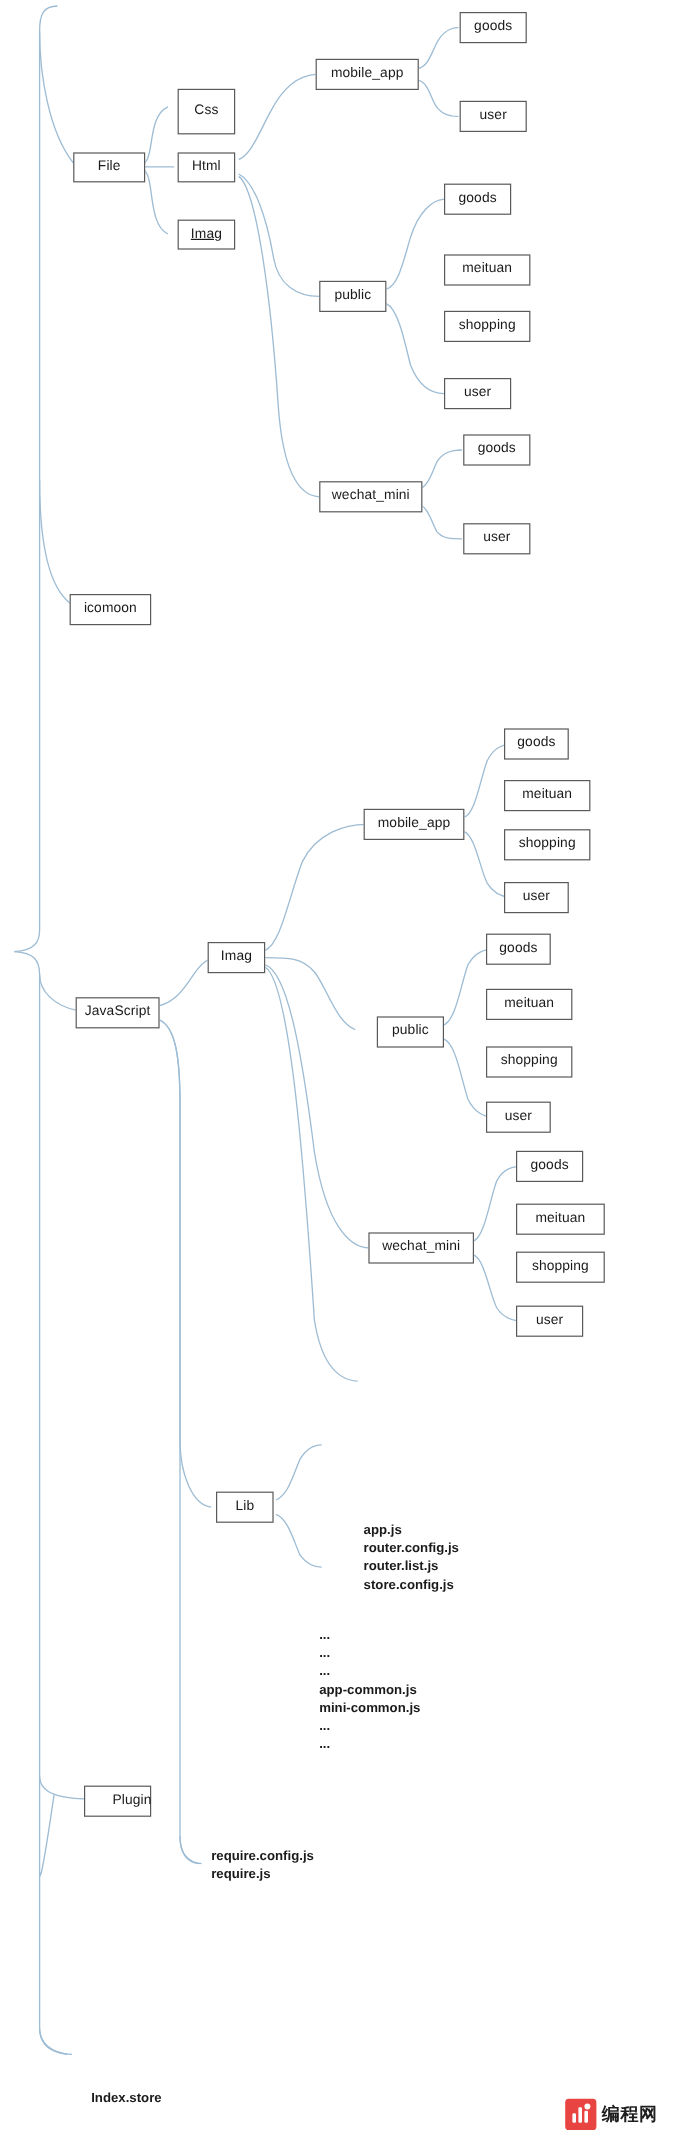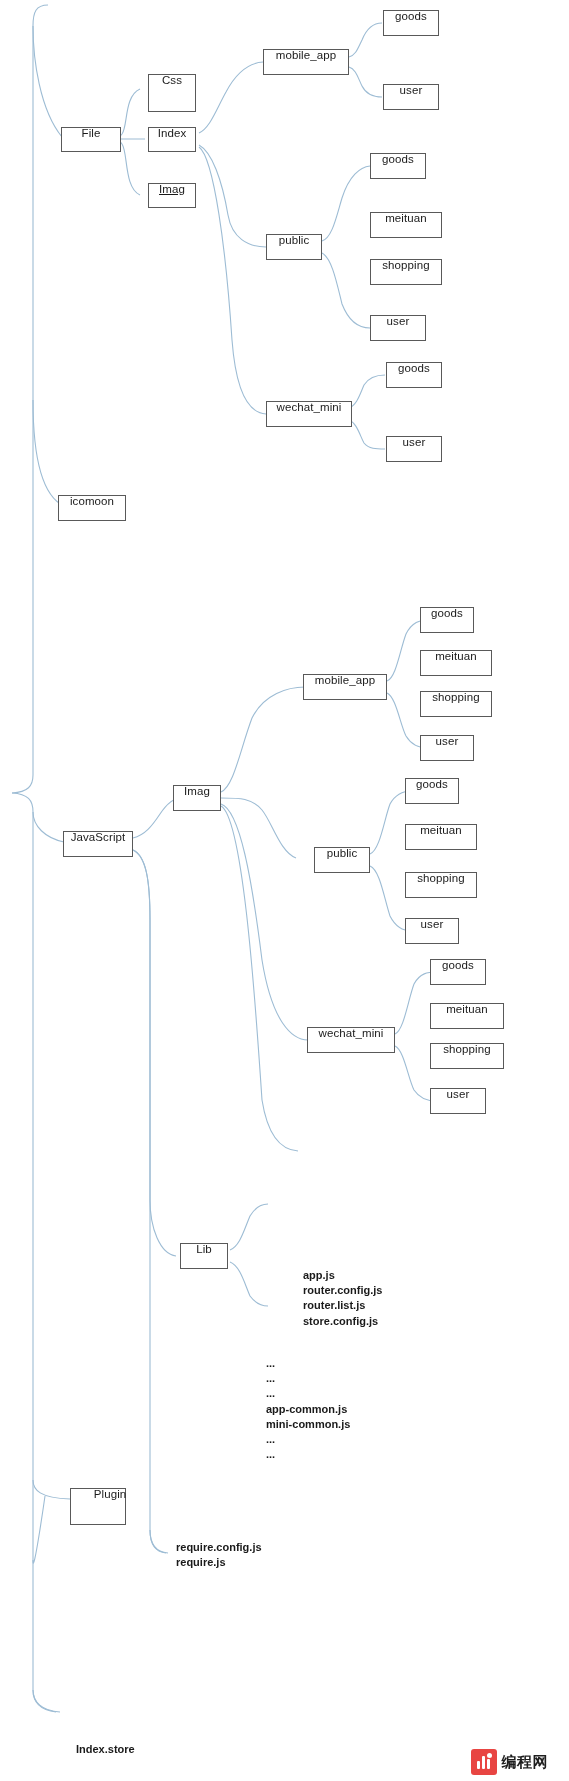--- a/index.html
+++ b/index.html
@@ -11,21 +11,21 @@
   svg.links{position:absolute;left:0;top:0;width:569px;height:1781px;pointer-events:none;}
   svg.links path{fill:none;stroke:#9dbcd4;stroke-width:1.1;}
   .node{
     position:absolute;
     box-sizing:border-box;
     border:1.3px solid #595959;
     background:#ffffff;
     color:#1a1a1a;
     font-size:11.5px;
     line-height:1;
-    display:flex;justify-content:center;
+    display:flex;align-items:center;justify-content:center;
     white-space:nowrap;
     letter-spacing:.1px;
   }
   .leaflist{
     position:absolute;
     color:#1a1a1a;
     font-size:11px;
     line-height:15.2px;
     white-space:pre;
     font-weight:bold;
@@ -114,21 +114,21 @@
     <path d="M 150 1530 C 150 1544 156 1552 168 1553"></path>
   </svg>
 
   <div class="node" style="left:61px;top:127px;width:60px;height:25px;">
       <span>File</span>
     </div>
   <div class="node" style="left:148px;top:74px;width:48px;height:38px;">
       <span>Css</span>
     </div>
   <div class="node" style="left:148px;top:127px;width:48px;height:25px;">
-      <span>Index</span>
+      <span>Html</span>
     </div>
   <div class="node" style="left:148px;top:183px;width:48px;height:25px;text-decoration:underline;">
       <span>Imag</span>
     </div>
 
   <div class="node" style="left:263px;top:49px;width:86px;height:26px;">
       <span>mobile_app</span>
     </div>
   <div class="node" style="left:383px;top:10px;width:56px;height:26px;">
       <span>goods</span>
@@ -169,21 +169,21 @@
 
   <div class="node" style="left:63px;top:831px;width:70px;height:26px;">
       <span>JavaScript</span>
     </div>
   <div class="node" style="left:173px;top:785px;width:48px;height:26px;">
       <span>Imag</span>
     </div>
   <div class="node" style="left:180px;top:1243px;width:48px;height:26px;">
       <span>Lib</span>
     </div>
-  <div class="node" style="left:70px;top:1488px;width:56px;height:37px;padding-left:24px;">
+  <div class="node" style="left:70px;top:1488px;width:56px;height:26px;padding-left:24px;">
       <span>Plugin</span>
     </div>
 
   <div class="node" style="left:303px;top:674px;width:84px;height:26px;">
       <span>mobile_app</span>
     </div>
   <div class="node" style="left:420px;top:607px;width:54px;height:26px;">
       <span>goods</span>
     </div>
   <div class="node" style="left:420px;top:650px;width:72px;height:26px;">

